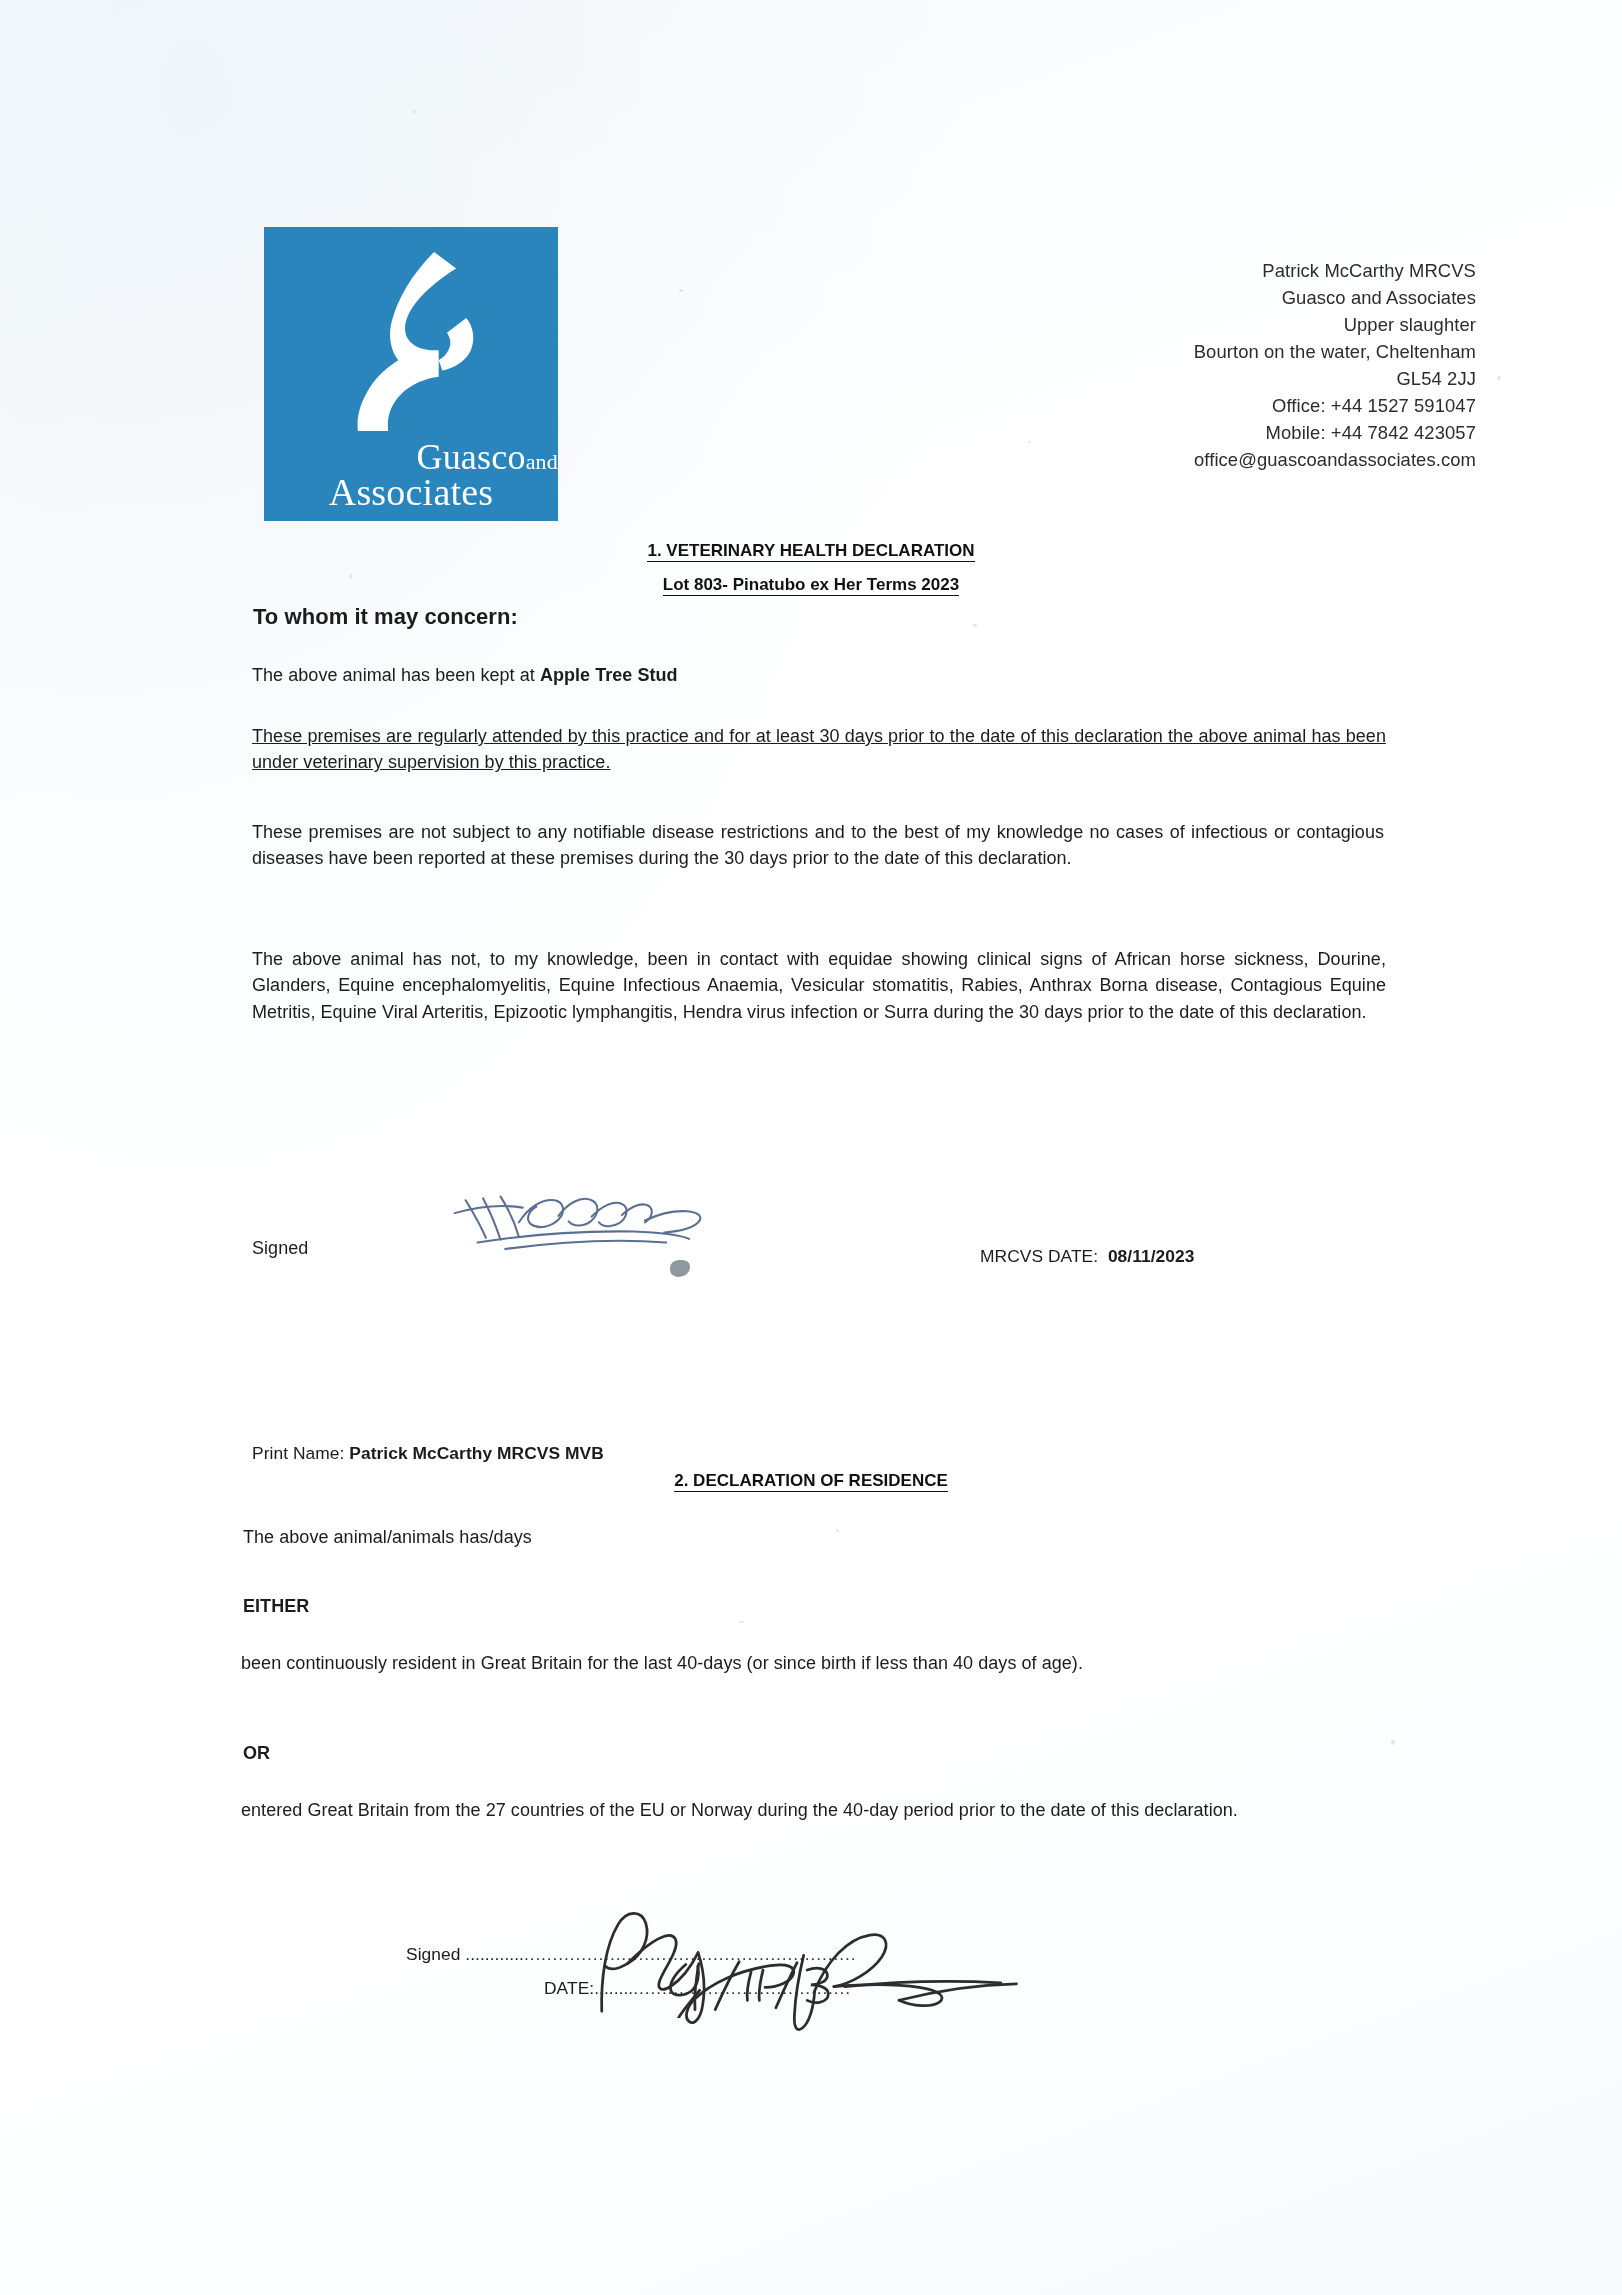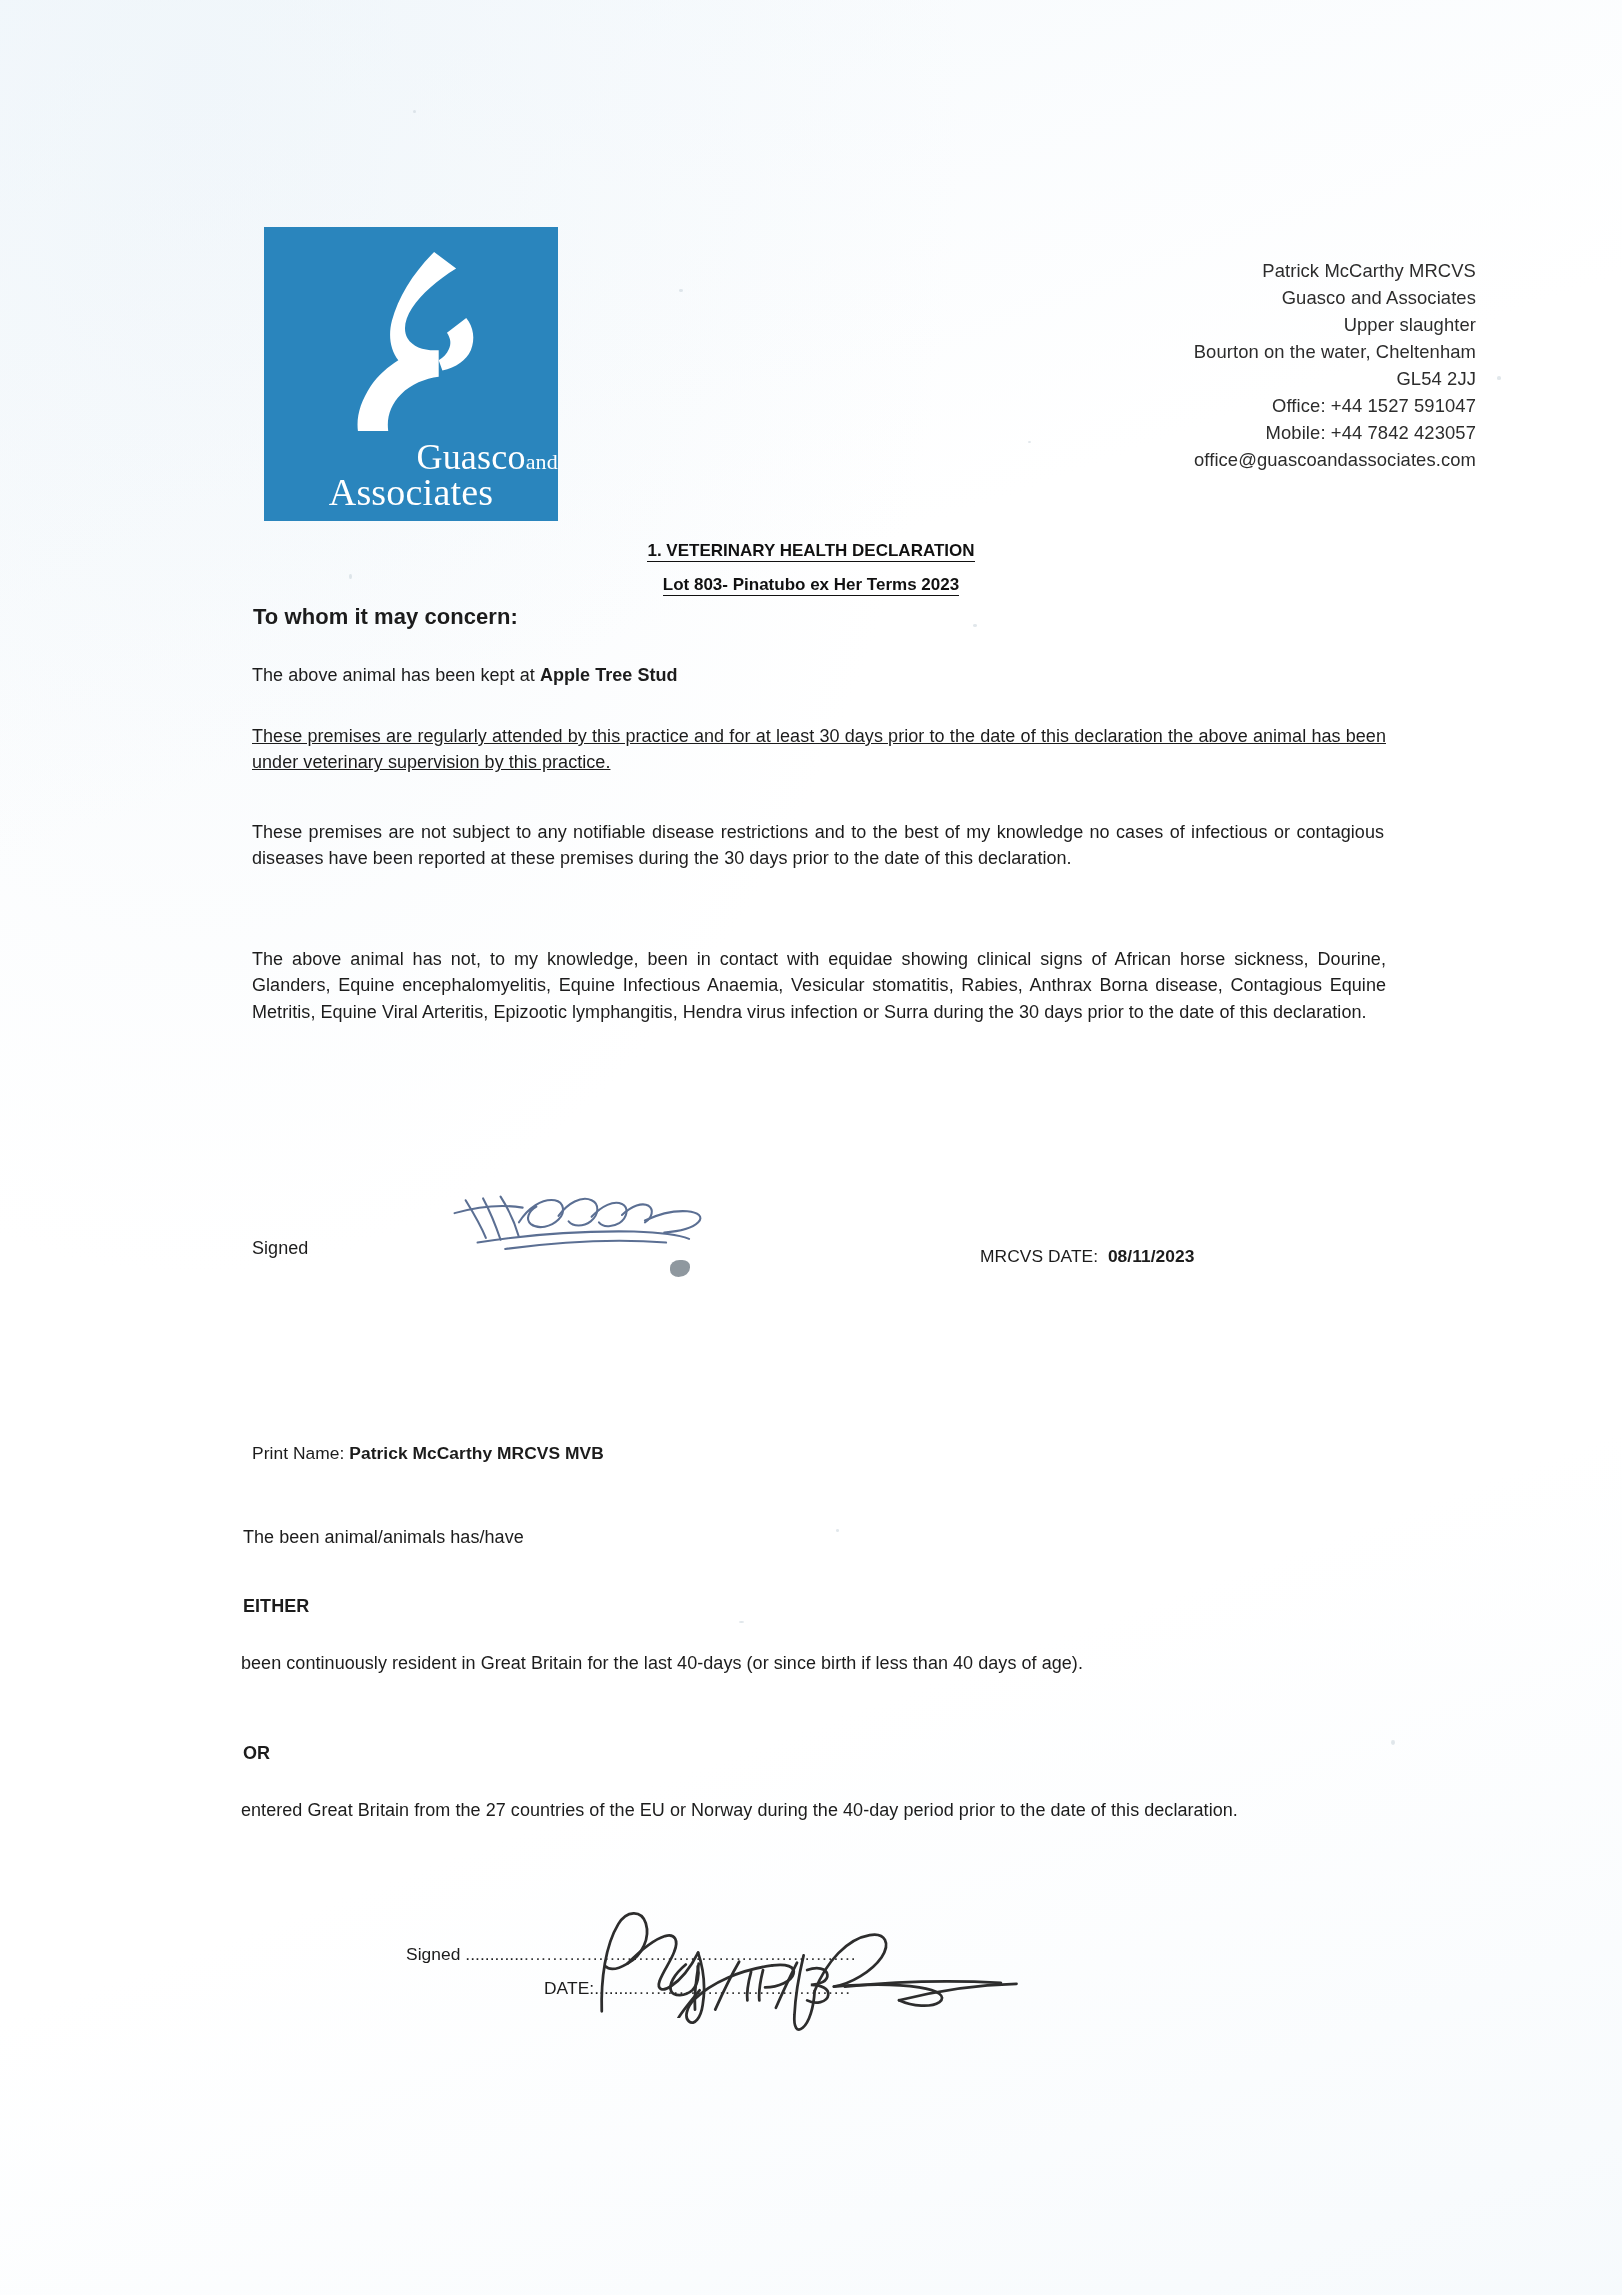--- a/index.html
+++ b/index.html
@@ -216,22 +216,23 @@
   <div class="blob"></div>
 
   <div class="txt" id="mrcvs-date">
     <span>MRCVS DATE:</span>&nbsp;&nbsp;<span class="b">08/11/2023</span>
   </div>
 
   <div class="txt" id="print-name">
     <span>Print Name:</span>&nbsp;<span class="b">Patrick McCarthy MRCVS MVB</span>
   </div>
 
-
-  <div class="txt" id="above-animal2">The been animal/animals has/have</div>
+  <div class="title-center" id="title-residence"><span>2. DECLARATION OF RESIDENCE</span></div>
+
+  <div class="txt" id="above-animal2">The above animal/animals has/days</div>
   <div class="txt" id="either">EITHER</div>
   <div class="txt" id="either-body">been continuously resident in Great Britain for the last 40-days (or since birth if less than 40 days of  age).</div>
   <div class="txt" id="or">OR</div>
   <div class="txt" id="or-body">entered Great Britain from the 27 countries of the EU or Norway during the 40-day period prior to  the date of this declaration.</div>
 
   <div class="txt" id="signed2">
     <span>Signed ............</span><span class="dots">..........................................................</span>
   </div>
   <div class="txt" id="date2">
     <span>DATE:........</span><span class="dots">......................................</span>

